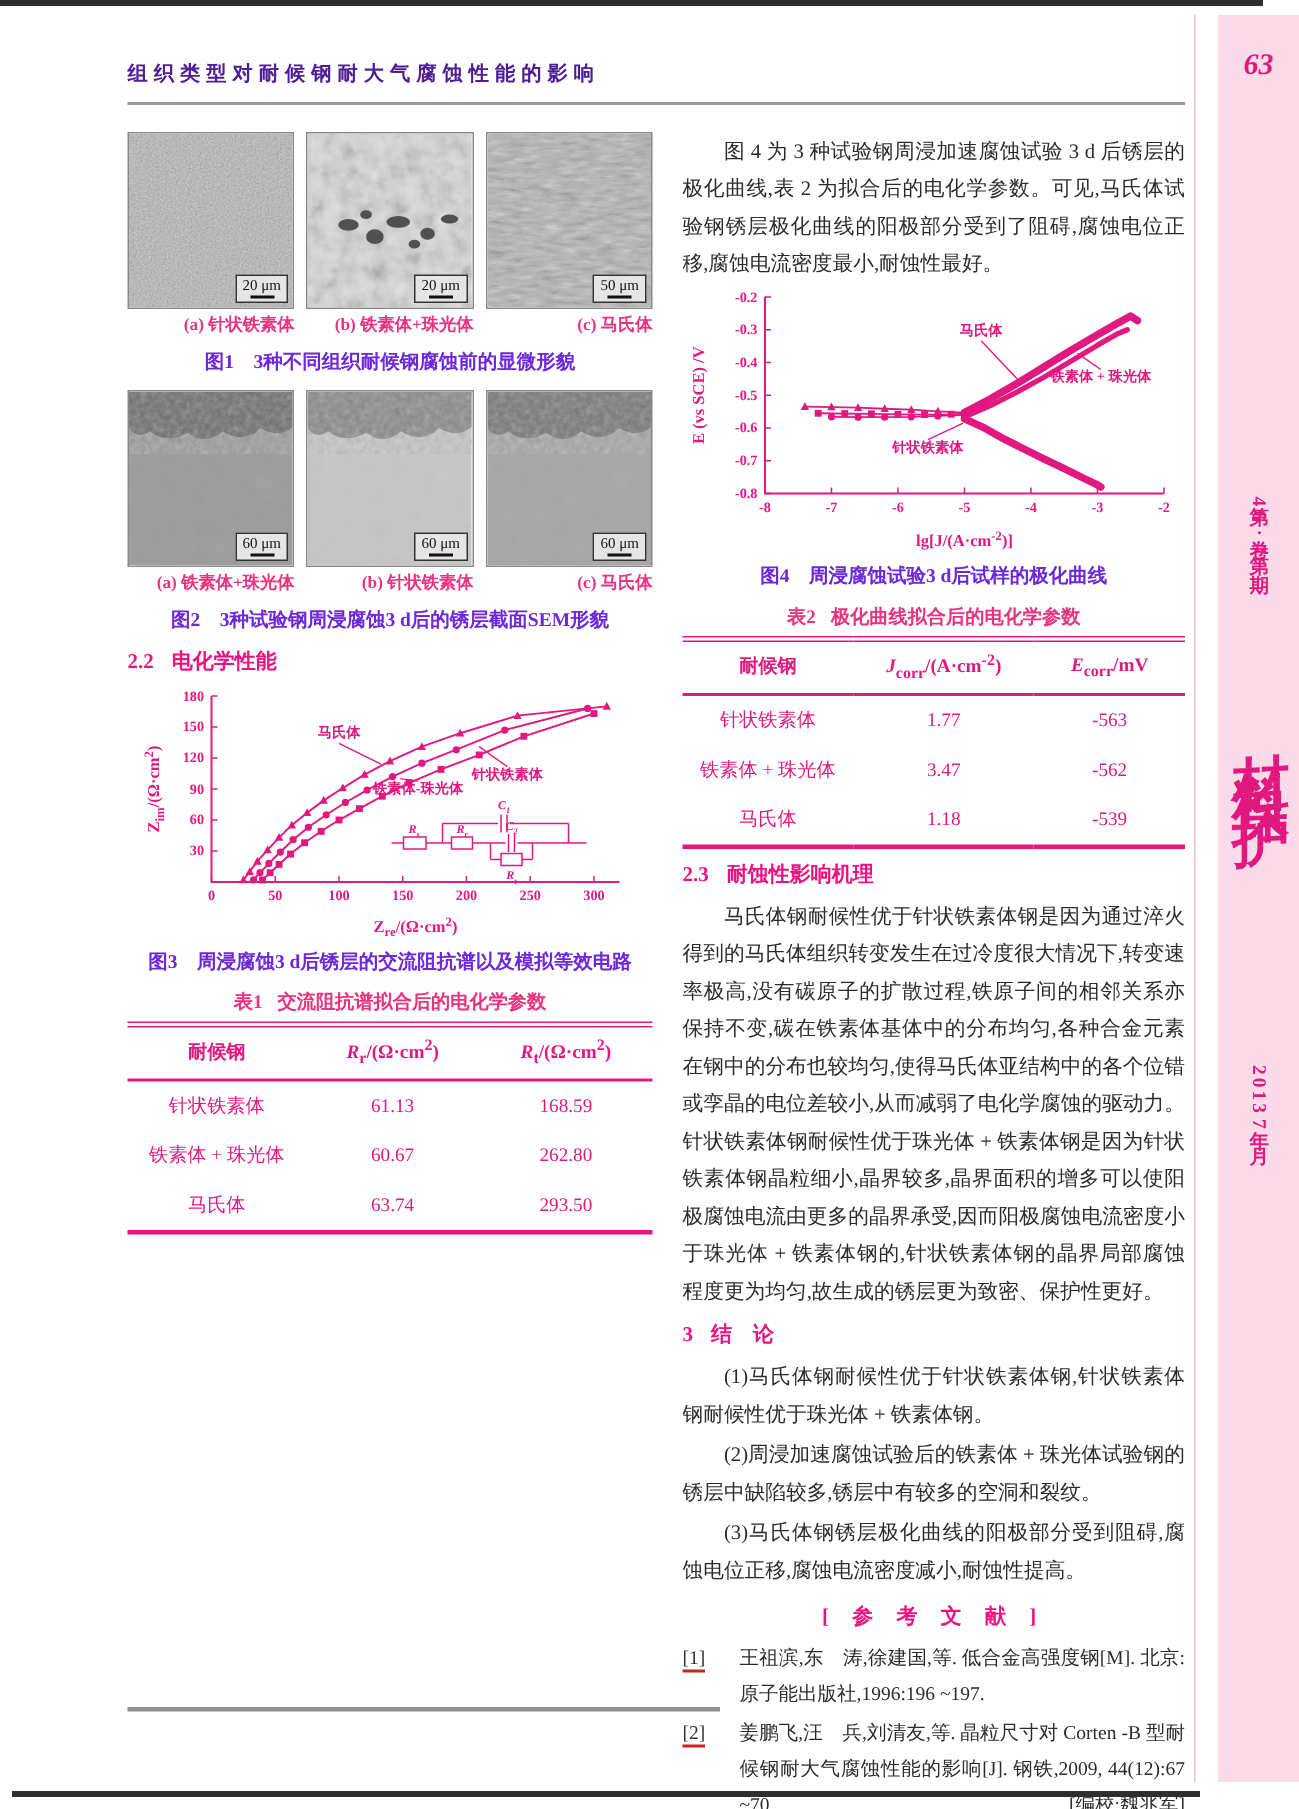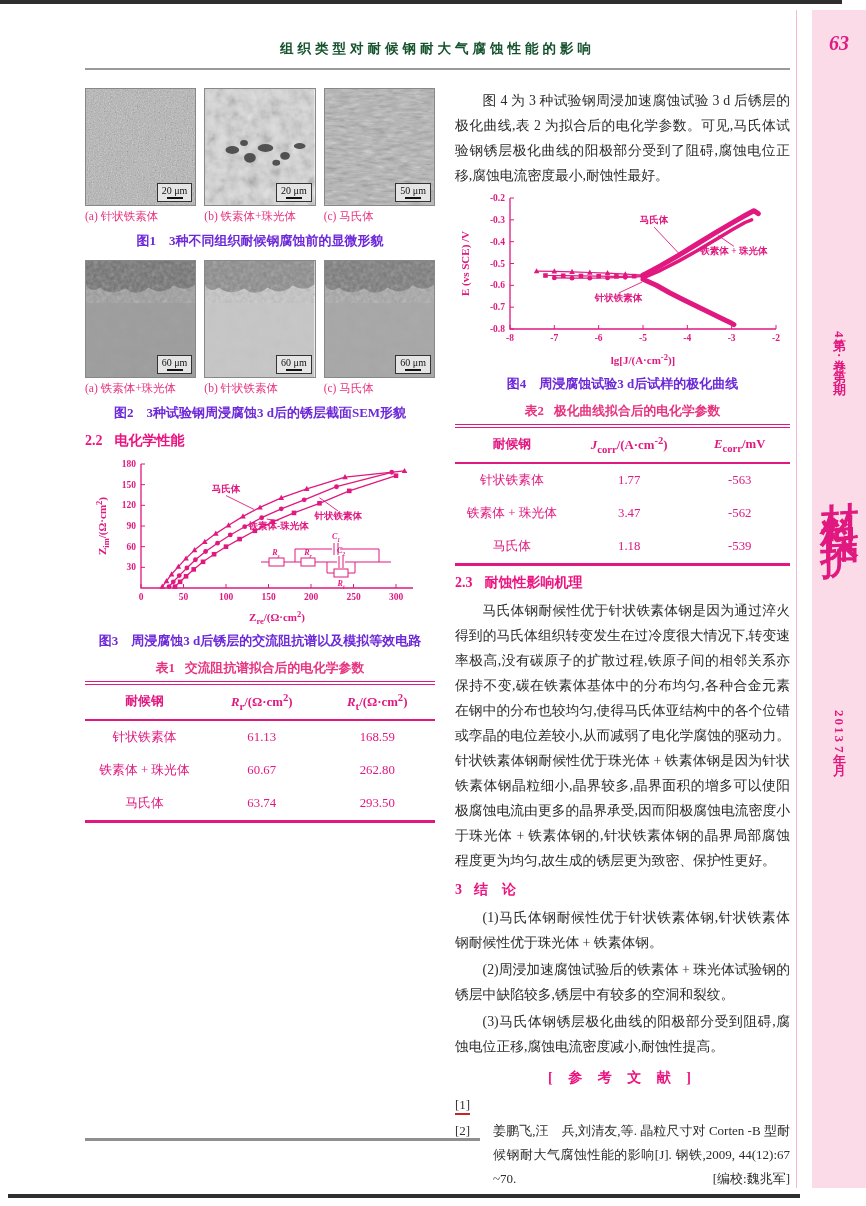--- a/index.html
+++ b/index.html
@@ -1,21 +1,21 @@
 <!DOCTYPE html>
 <html><head>
 <meta charset="utf-8">
 <style>
   html,body{margin:0;padding:0;background:#fff;}
   #page{position:relative;width:866px;height:1206px;background:#fff;overflow:hidden;
         font-family:"Liberation Serif","DejaVu Serif",serif;color:#2b2b2b;}
   .bar-top{position:absolute;left:0;top:0;width:842px;height:4px;background:#2e2e2e;}
   .bar-bottom{position:absolute;left:8px;top:1194px;width:792px;height:4px;background:#2e2e2e;}
-  .header-title{position:absolute;left:85px;top:40px;width:705px;text-align:center;
-        color:#14532d;font-size:13.5px;font-weight:bold;letter-spacing:4px;}
+  .header-title{position:absolute;left:85px;top:40px;width:705px;text-align:left;
+        color:#4c1d95;font-size:13.5px;font-weight:bold;letter-spacing:4px;}
   .header-rule{position:absolute;left:85px;top:68px;width:705px;height:2px;background:#9a9a9a;}
   .footer-rule{position:absolute;left:85px;top:1138px;width:395px;height:3px;background:#8f8f8f;}
 
   
   .side-line{position:absolute;left:796px;top:10px;width:1px;height:1178px;background:#f3b9d3;}
   .sidebar{position:absolute;left:812px;top:10px;width:54px;height:1178px;background:#fbdbe8;}
   .page-num{position:absolute;top:22px;left:0;width:100%;text-align:center;color:#e0187f;
         font-size:20px;font-weight:bold;font-style:italic;}
   .side-vol{position:absolute;top:318px;left:50%;transform:translateX(-50%);
         writing-mode:vertical-rl;color:#e0187f;font-size:13px;font-weight:bold;letter-spacing:3px;}
@@ -30,21 +30,21 @@
 
   
   .panel-row{display:flex;gap:8px;}
   .panel{flex:1;}
   .micro{position:relative;width:100%;height:118px;border:1px solid #888;box-sizing:border-box;overflow:hidden;}
   .micro svg{position:absolute;left:0;top:0;width:100%;height:100%;}
   .scalebox{position:absolute;right:3px;bottom:3px;background:#e5e5e5;border:1px solid #333;
         padding:1px 4px 2px 4px;text-align:center;font-size:10px;color:#111;line-height:11px;}
   .sbar{width:16px;height:2px;background:#111;margin:1px auto 0 auto;}
   .panel-labels{display:flex;gap:8px;margin-top:3px;}
-  .panel-label{flex:1;text-align:left;color:#e8337f;font-size:11.5px;font-weight:normal;}
+  .panel-label{flex:1;text-align:right;color:#e8337f;font-size:11.5px;font-weight:bold;}
   .fig-caption{text-align:center;color:#6d28d9;font-size:13px;font-weight:bold;margin:8px 0 10px 0;}
 
   p.body-par{font-size:13.8px;line-height:25px;text-align:justify;margin:0 0 2px 0;text-indent:2em;}
   .sec-head{color:#ec1380;font-size:14px;font-weight:bold;margin:8px 0 6px 0;}
   .sec-head .sec-num{margin-right:12px;}
   .sec-head-center{color:#ec1380;font-size:14px;font-weight:bold;text-align:center;
         letter-spacing:6px;margin:10px 0 6px 0;}
 
   .tbl-caption{text-align:center;color:#e8337f;font-size:12.8px;font-weight:bold;margin:4px 0 4px 0;}
   .tbl-caption .cap-pre{margin-right:10px;}
@@ -459,20 +459,21 @@
 
     <p class="body-par">(1)马氏体钢耐候性优于针状铁素体钢,针状铁素体钢耐候性优于珠光体 + 铁素体钢。</p>
     <p class="body-par">(2)周浸加速腐蚀试验后的铁素体 + 珠光体试验钢的锈层中缺陷较多,锈层中有较多的空洞和裂纹。</p>
     <p class="body-par">(3)马氏体钢锈层极化曲线的阳极部分受到阻碍,腐蚀电位正移,腐蚀电流密度减小,耐蚀性提高。</p>
 
     <div class="sec-head-center">[ 参 考 文 献 ]</div>
 
     <div class="refs">
       <div class="ref">
         <div class="ref-label"><span>[1]</span></div>
+        <div class="ref-text">王祖滨,东　涛,徐建国,等. 低合金高强度钢[M]. 北京: 原子能出版社,1996:196 ~197.</div>
       </div>
       <div class="ref">
         <div class="ref-label"><span>[2]</span></div>
         <div class="ref-text">姜鹏飞,汪　兵,刘清友,等. 晶粒尺寸对 Corten -B 型耐候钢耐大气腐蚀性能的影响[J]. 钢铁,2009, 44(12):67 ~70.</div>
       </div>
       <div class="editor-note">[编校:魏兆军]</div>
     </div>
   </div>
 
   <div class="side-line"></div>

